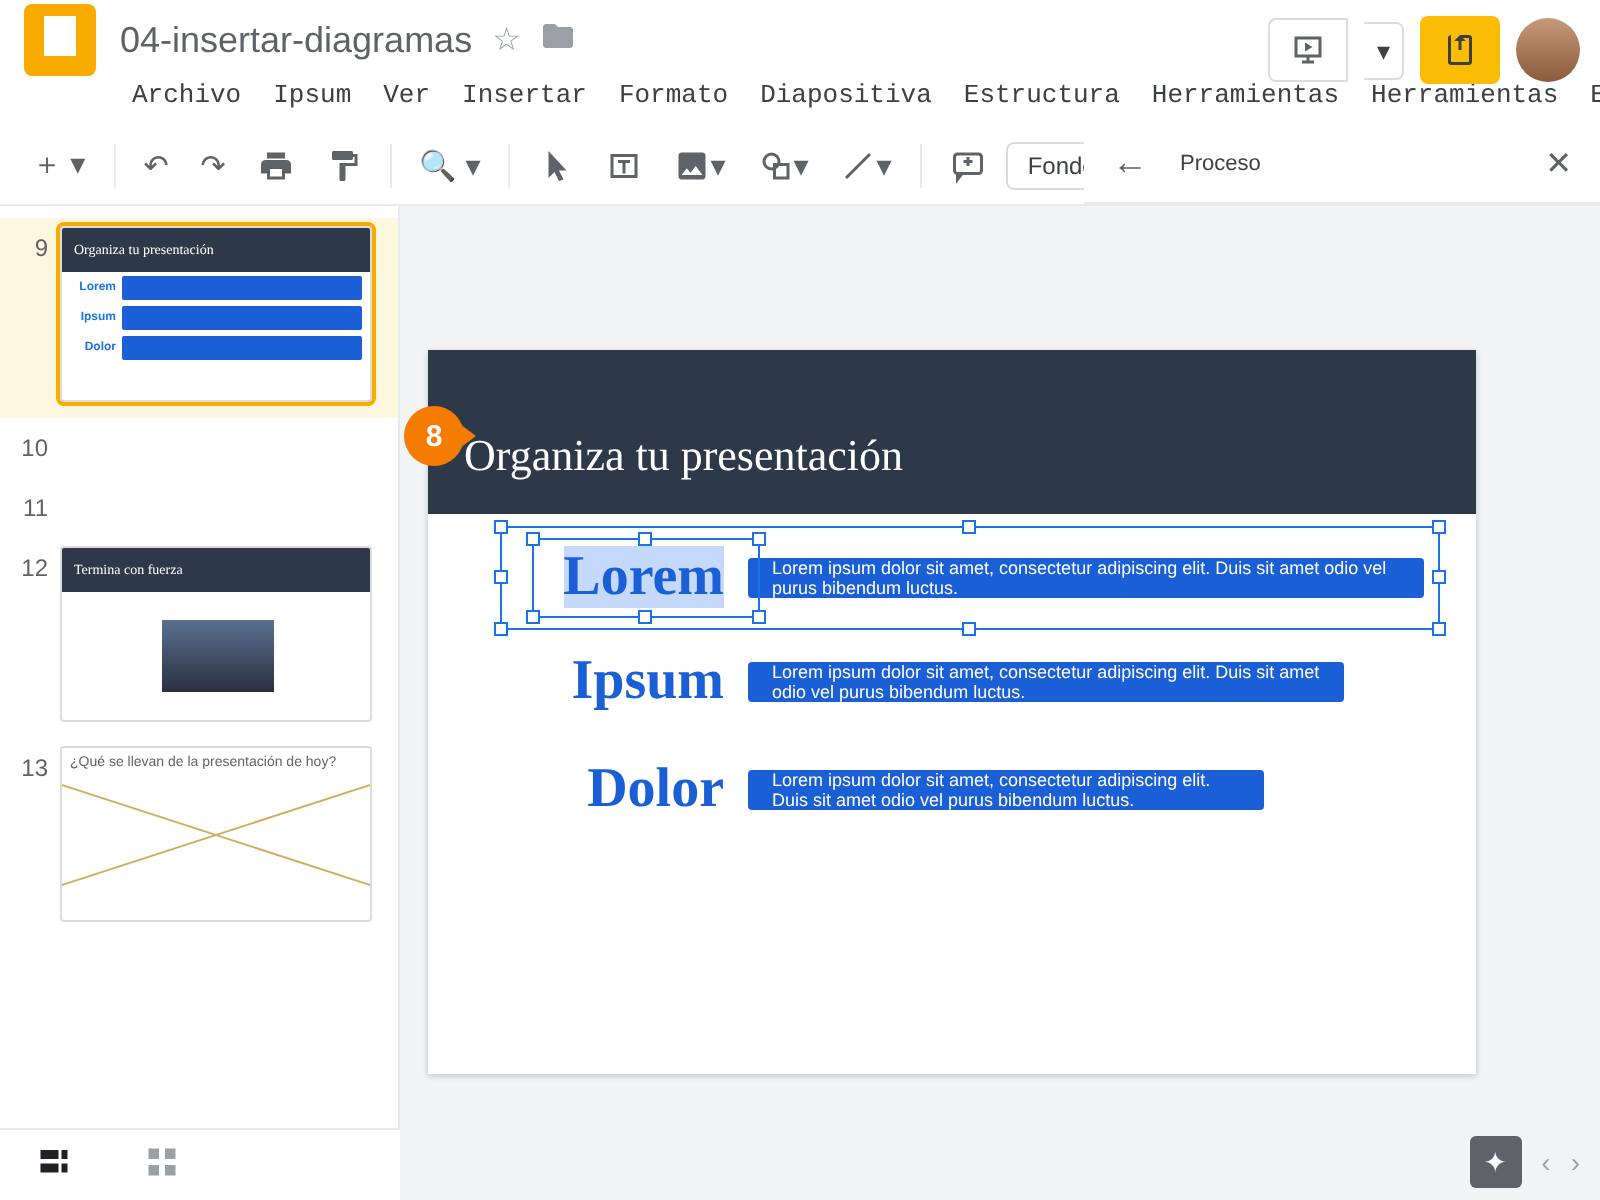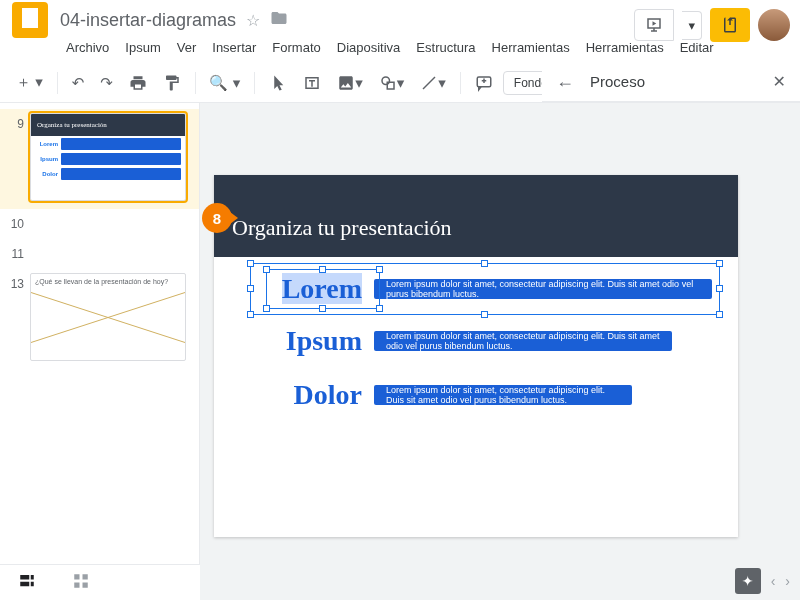--- a/index.html
+++ b/index.html
@@ -7,21 +7,21 @@
   
   .titlebar { display: flex; align-items: center; padding: 8px 12px 0 12px; height: 32px; }
   .logo { width: 36px; height: 36px; background: #f9ab00; border-radius: 4px; position: relative; margin-right: 12px; flex-shrink:0; }
   .logo::after { content:""; position:absolute; left:10px; top:10px; width:16px; height:16px; background:#fff; }
   .logo::before { content:""; position:absolute; left:10px; top:6px; width:16px; height:4px; background:#fff; z-index:1; }
   .titlewrap { display:flex; flex-direction:column; }
   .doctitle { font-size: 18px; color:#5f6368; display:flex; align-items:center; gap:10px; }
   .star { color:#9aa0a6; font-size:16px; cursor:pointer; }
   .folder { color:#9aa0a6; font-size:16px; cursor:pointer; }
   .menubar { display:flex; gap:4px; padding: 4px 0 4px 60px; }
-  .menubar span { padding: 4px 6px; color:#3c4043; cursor:pointer; font-size:13px; }
+  .menubar span { padding: 4px 6px; color:#3c4043; cursor:pointer; font-size:13px;font-family:Liberation Mono, monospace; }
   .header-right { position:absolute; right:10px; top:8px; display:flex; align-items:center; gap:8px; }
   .present { border:1px solid #dadce0; border-radius:4px 0 0 4px; padding:6px 10px; display:flex; align-items:center; }
   .present-drop { border:1px solid #dadce0; border-left:none; border-radius:0 4px 4px 0; padding:6px 6px; }
   .sharebtn { background:#fbbc04; border-radius:4px; width:40px; height:34px; display:flex; align-items:center; justify-content:center; }
   .avatar { width:32px; height:32px; border-radius:50%; background:linear-gradient(#c79a7a,#8a5a3a); }
   
   .toolbar { display:flex; align-items:center; gap:4px; padding:4px 10px; border-bottom:1px solid #e8eaed; height:40px; }
   .tbtn { padding:4px 6px; color:#5f6368; cursor:pointer; display:flex; align-items:center; font-size:15px; }
   .tsep { width:1px; height:22px; background:#e8eaed; margin:0 4px; }
   .pillbtn { border:1px solid #dadce0; border-radius:4px; padding:4px 10px; font-size:12px; color:#3c4043; display:flex; align-items:center; gap:4px; }
@@ -61,21 +61,21 @@
   
   .marker { position:absolute; left:2px; top:100px; width:34px; height:30px; }
   .marker-circle { width:30px; height:30px; border-radius:50%; background:#f57c00; color:#fff; font-weight:bold; font-size:15px; display:flex; align-items:center; justify-content:center; position:relative;}
   .marker-circle::after { content:""; position:absolute; right:-6px; top:9px; width:0; height:0; border-left:8px solid #f57c00; border-top:6px solid transparent; border-bottom:6px solid transparent;}
   
   .selbox { position:absolute; border:1px solid #1a73e8; }
   .selhandle { position:absolute; width:7px; height:7px; background:#fff; border:1px solid #1a73e8; }
   
   .sidepanel { position:absolute; right:0; top:62px; width:258px; height:40px; background:#fff; border-bottom:1px solid #e8eaed; display:flex; align-items:center; padding:0 14px; z-index:5;}
   .sidepanel .back { color:#5f6368; margin-right:16px; font-size:18px; cursor:pointer; }
-  .sidepanel .title { color:#3c4043; font-size:15px; }
+  .sidepanel .title { color:#3c4043; font-size:11px; }
   .sidepanel .close { margin-left:auto; color:#5f6368; cursor:pointer; font-size:16px; }
   
   .bottom-right { position:absolute; right:10px; bottom:6px; display:flex; align-items:center; gap:10px; }
   .explore { width:26px; height:26px; background:#5f6368; border-radius:3px; color:#fff; display:flex; align-items:center; justify-content:center; font-size:14px;}
   .lr { color:#9aa0a6; font-size:14px; }
   
   svg.icon { width:18px; height:18px; }
   
   .sel-label { background:rgba(140,180,250,.5); }
 </style>
@@ -205,20 +205,27 @@
         </div>
       </div>
     </div>
     <div class="thumbrow">
       <div class="thumbnum">10</div>
     </div>
     <div class="thumbrow">
       <div class="thumbnum">11</div>
     </div>
     <div class="thumbrow">
+      <div class="thumbnum">12</div>
+      <div class="thumb">
+        <div class="th-title">Termina con fuerza</div>
+        <div class="th-img"></div>
+      </div>
+    </div>
+    <div class="thumbrow">
       <div class="thumbnum">13</div>
       <div class="thumb">
         <div class="th-text">¿Qué se llevan de la presentación de hoy?</div>
         <div class="th-diag"></div>
       </div>
     </div>
   </div>
 
   <div class="canvas-area">
     <div class="slide">

